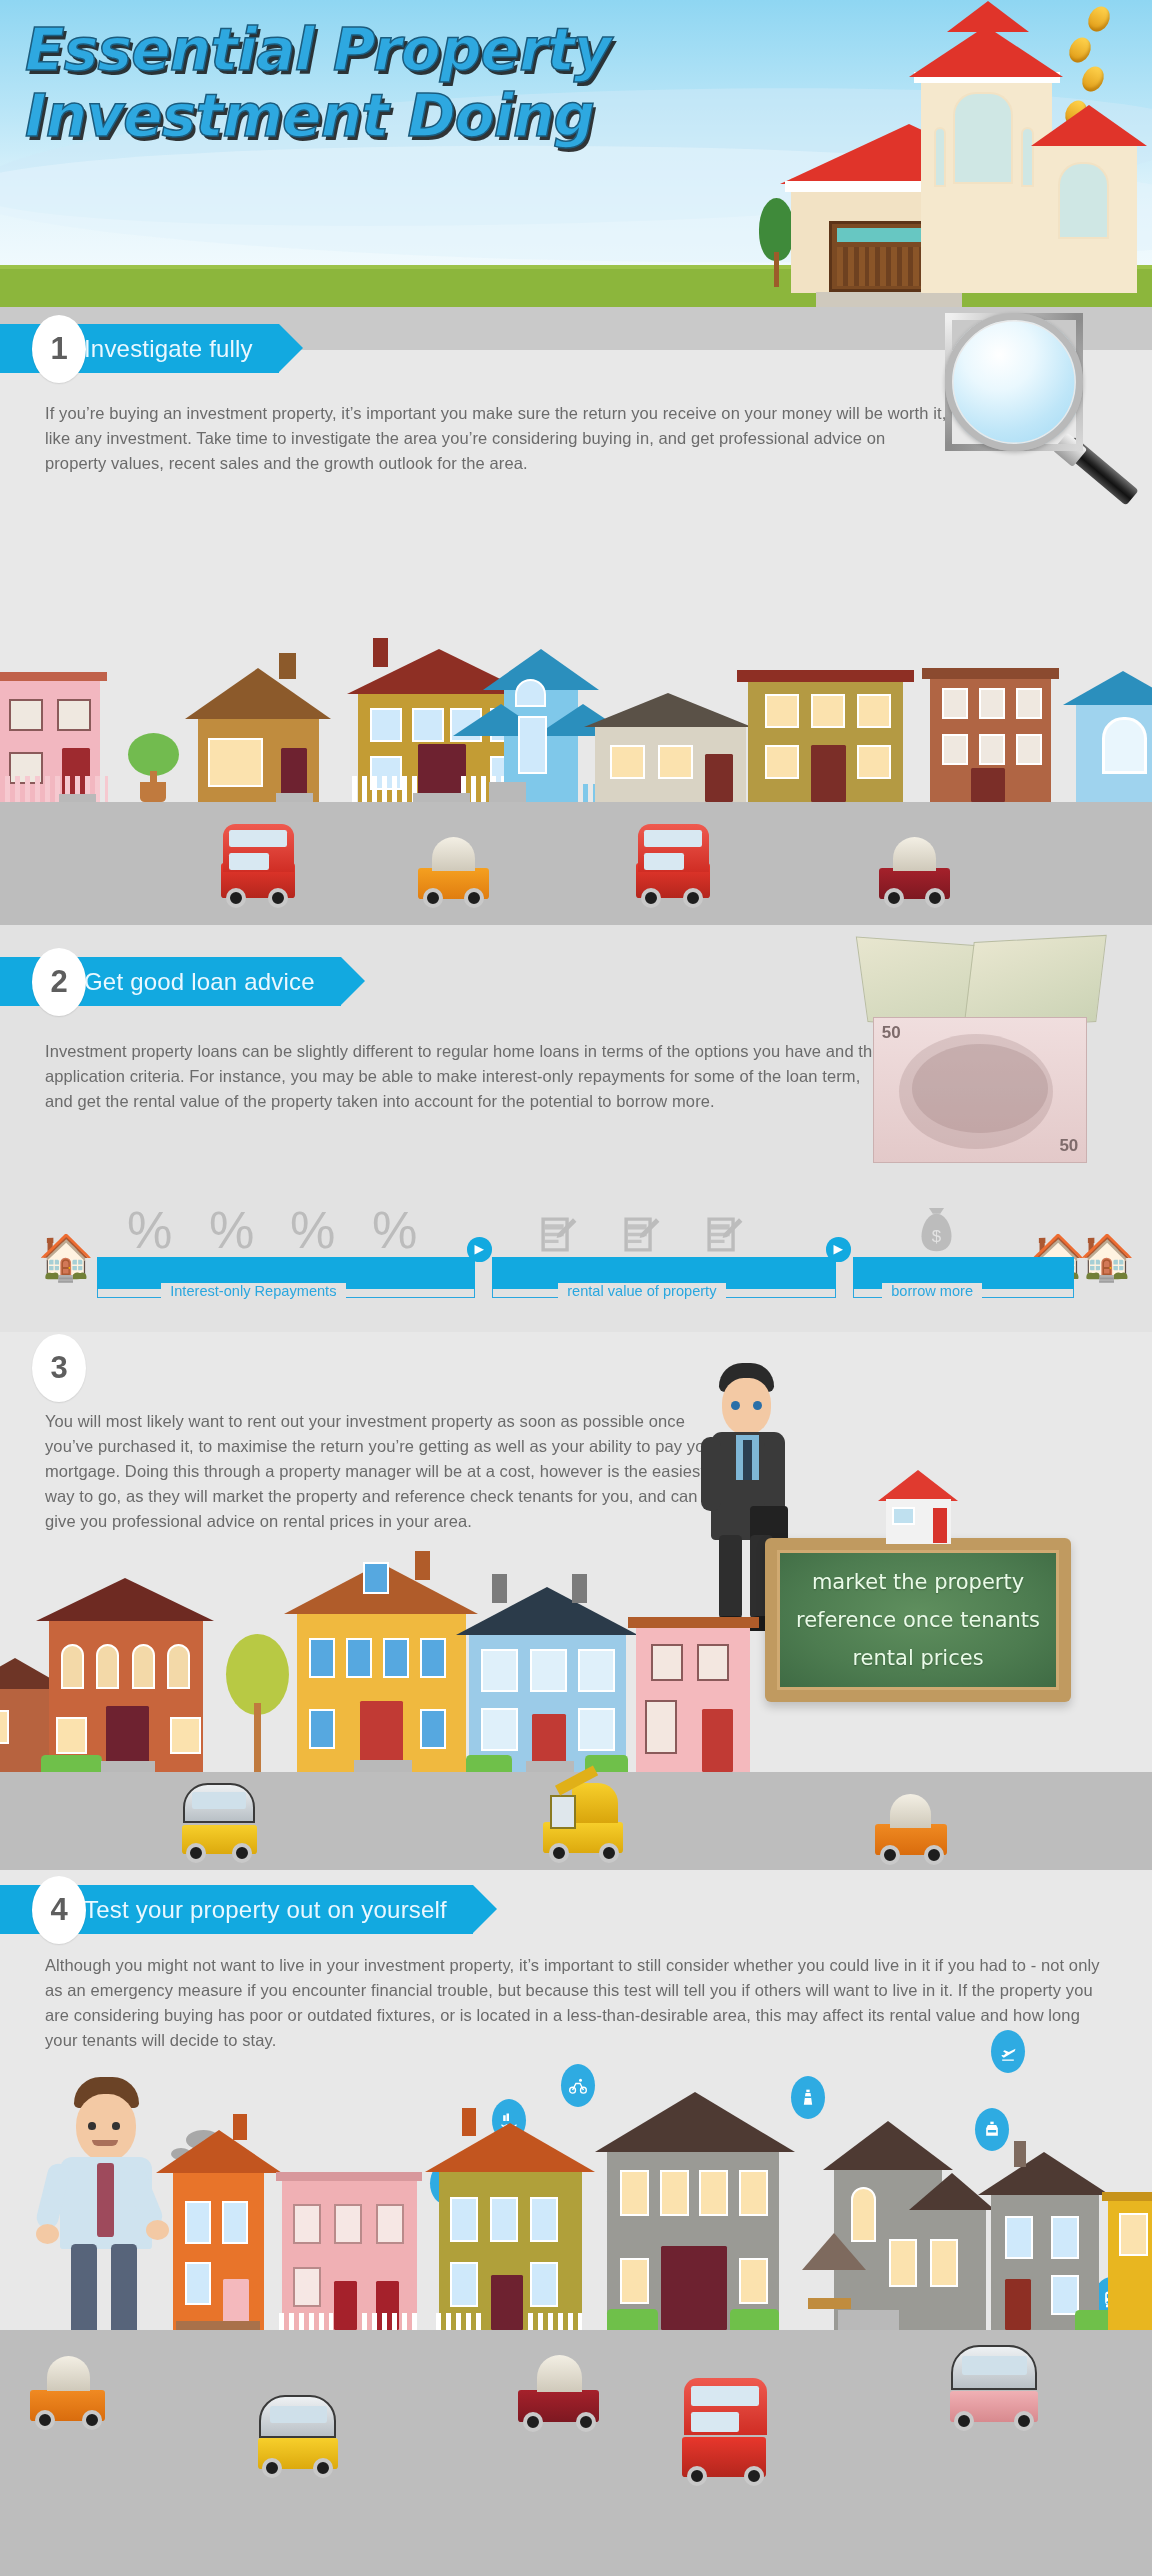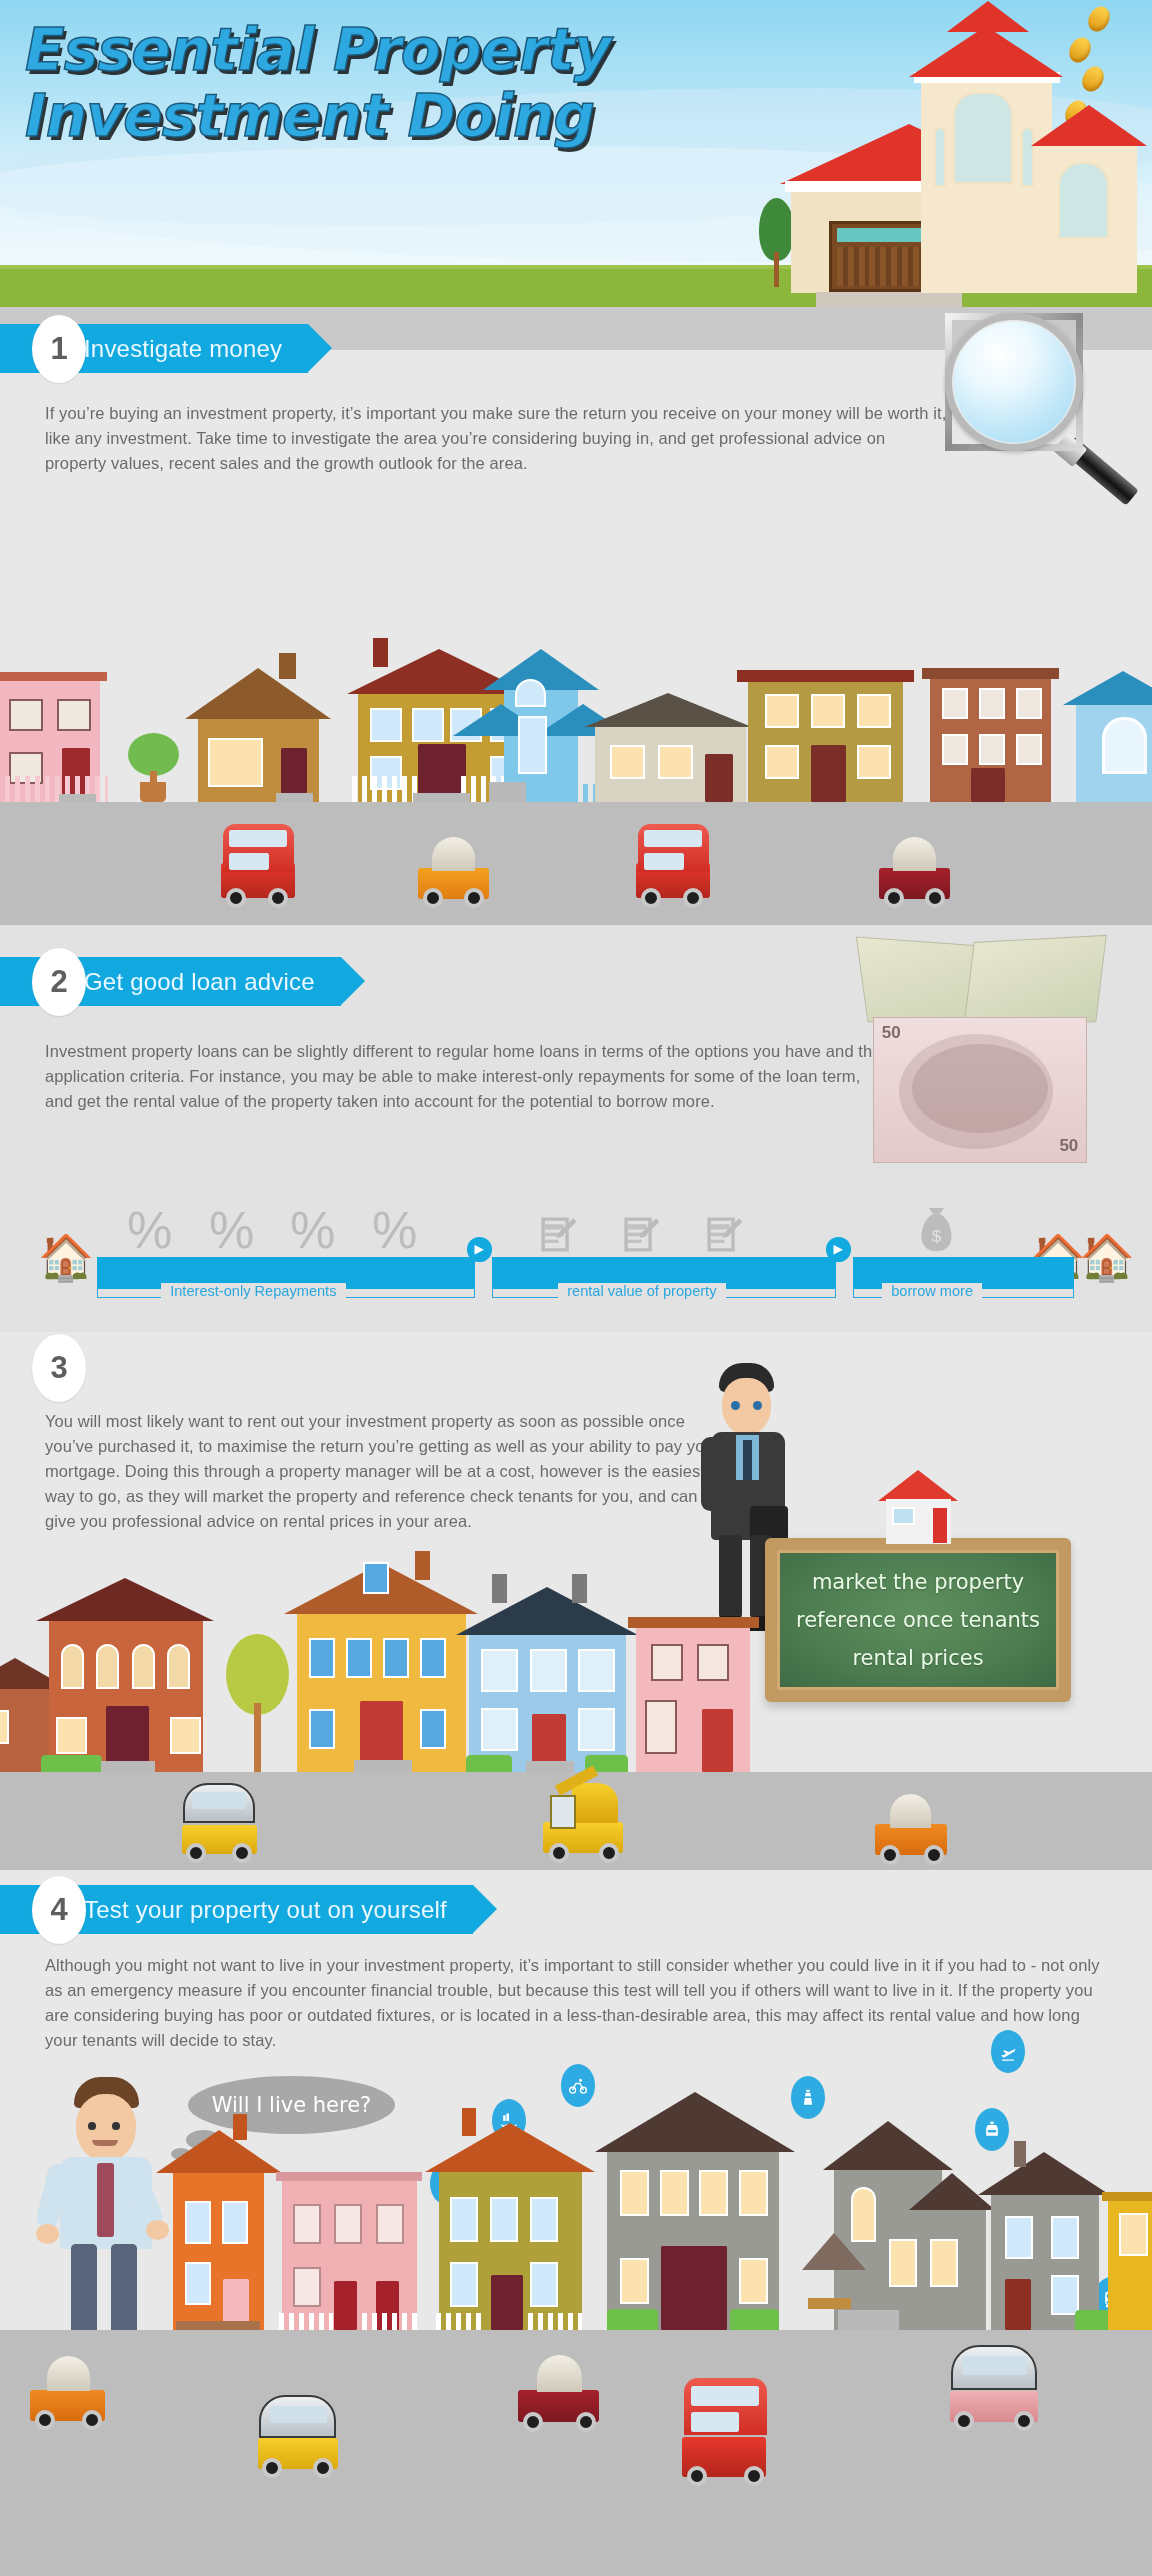--- a/index.html
+++ b/index.html
@@ -259,21 +259,21 @@
       </div>
       <div class="hh-right-roof"></div>
     </div>
   </div>
 
   <div class="sec sec-bg-light" style="height:618px;">
     <div class="band-dark" style="top:0;"></div>
 
     <div class="banner-wrap" style="top:17px;">
       <div class="banner">
-        <div class="banner-title">Investigate money</div>
+        <div class="banner-title">Investigate fully</div>
       </div>
     </div>
     <div class="num-badge" style="top:7.7px;">
       <span>1</span>
     </div>
 
     <div class="copy" style="left:45px; top:94px; width:906px;">If you’re buying an investment property, it’s important you make sure the return you receive on your money will be worth it, like any investment. Take time to investigate the area you’re considering buying in, and get professional advice on property values, recent sales and the growth outlook for the area.</div>
 
     <div class="magnifier" style="right:15.4px; top:6.1px;">
       <div class="mag-handle"></div>
@@ -652,23 +652,20 @@
       <div class="banner">
         <div class="banner-title">Test your property out on yourself</div>
       </div>
     </div>
     <div class="num-badge" style="top:6.1px;">
       <span>4</span>
     </div>
 
     <div class="copy" style="left:45px; top:83px; width:1068px;">Although you might not want to live in your investment property, it’s important to still consider whether you could live in it if you had to - not only as an emergency measure if you encounter financial trouble, but because this test will tell you if others will want to live in it. If the property you are considering buying has poor or outdated fixtures, or is located in a less-than-desirable area, this may affect its rental value and how long your tenants will decide to stay.</div>
 
-    <div class="thought" style="left:188px; top:206px; width:207px; height:58px;">
-      <span>Will I live here?</span>
-    </div>
     <div class="thought-dot" style="left:186px; top:260px; width:35px; height:20px;"></div>
     <div class="thought-dot" style="left:171px; top:278px; width:20px; height:12.3px;"></div>
 
     <div class="man" style="left:31px; top:207px; width:169px; height:392px;">
       <div class="man-hair" style="left:43px; top:0;"></div>
       <div class="man-head" style="left:45px; top:17px;"></div>
       <div style="position:absolute; left:57px; top:45px; width:7.7px; height:7.7px; border-radius:50%; background:#333;"></div>
       <div style="position:absolute; left:81px; top:45px; width:7.7px; height:7.7px; border-radius:50%; background:#333;"></div>
       <div style="position:absolute; left:61px; top:63px; width:26px; height:6.1px; border-radius:0 0 9.2px 9.2px; background:#a9705a;"></div>
       <div class="man-shirt" style="left:29px; top:80px;"></div>

